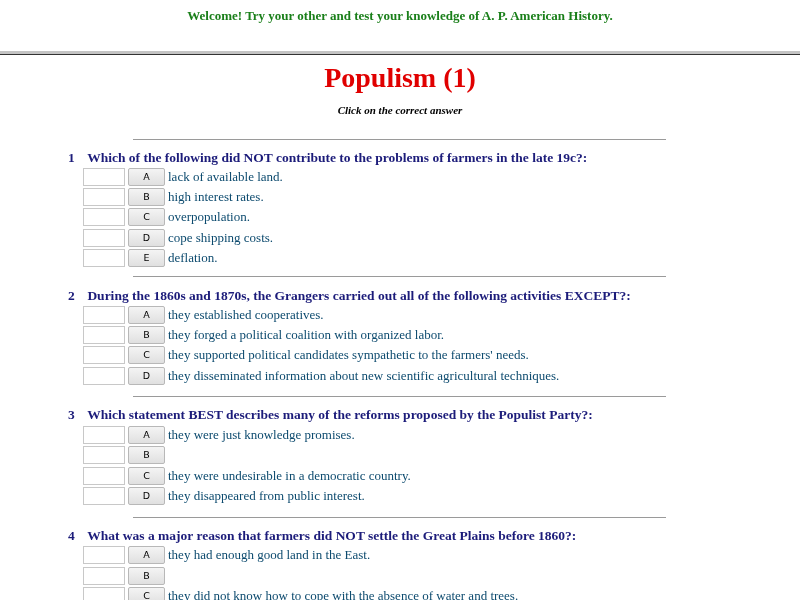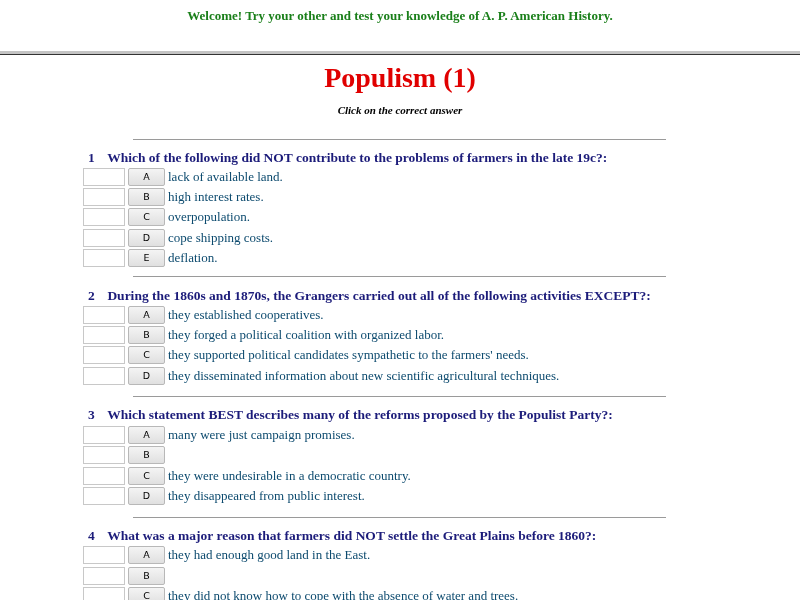--- a/index.html
+++ b/index.html
@@ -10,21 +10,21 @@
     .groove { position: absolute; top: 51px; left: 0; width: 800px; height: 3px;
               background: #c4c4c4; }
     .groove2 { position: absolute; top: 54px; left: 0; width: 800px; height: 1px;
                background: #333; }
     .title { position: absolute; top: 62px; left: 0; width: 800px; text-align: center;
              font-size: 28px; font-weight: bold; color: #e00000; }
     .instruction { position: absolute; top: 104px; left: 0; width: 800px; text-align: center;
                    font-size: 11px; font-style: italic; font-weight: bold; }
     .sep { position: absolute; left: 133px; width: 533px; height: 1px; background: #9a9a9a; }
     .question { position: absolute; left: 68px; font-size: 13.5px; font-weight: bold;
-                color: #1c1c7a; white-space: nowrap; margin-left: 20px; }
+                color: #1c1c7a; white-space: nowrap; }
     .question .num { display: inline-block; width: 16px; color: #1c1c7a; }
     .option { position: absolute; left: 83px; height: 19px; display: flex; align-items: center; }
     .ans-box { width: 40px; height: 16px; border: 1px solid #c8c8c8; background: #fff;
                box-sizing: content-box; margin: 0; padding: 0; }
     .opt-btn { margin-left: 3px; width: 37px; height: 18px; border: 1px solid #b8b8b8;
                border-radius: 2px; background: linear-gradient(#f4f4f4, #e0e0e0);
                font-family: "DejaVu Sans", sans-serif; font-size: 9.5px; color: #000;
                padding: 0; display: flex; align-items: center; justify-content: center;
                box-sizing: border-box; }
     .opt-text { margin-left: 3px; font-size: 13px; color: #0c4a6e; white-space: nowrap; }
@@ -97,21 +97,21 @@
 </div>
 
 <div class="sep" style="top:396px"></div>
 <div class="question" style="top:407px">
   <span class="num">3</span>
   <span>Which statement BEST describes many of the reforms proposed by the Populist Party?:</span>
 </div>
 <div class="option" style="top:425px">
   <input class="ans-box" type="text" value="" style="">
   <button class="opt-btn">A</button>
-  <span class="opt-text">many were just campaign promises.</span>
+  <span class="opt-text">they were just knowledge promises.</span>
 </div>
 <div class="option" style="top:445px">
   <input class="ans-box" type="text" value="" style="">
   <button class="opt-btn">B</button>
 </div>
 <div class="option" style="top:466px">
   <input class="ans-box" type="text" value="" style="">
   <button class="opt-btn">C</button>
   <span class="opt-text">they were undesirable in a democratic country.</span>
 </div>

